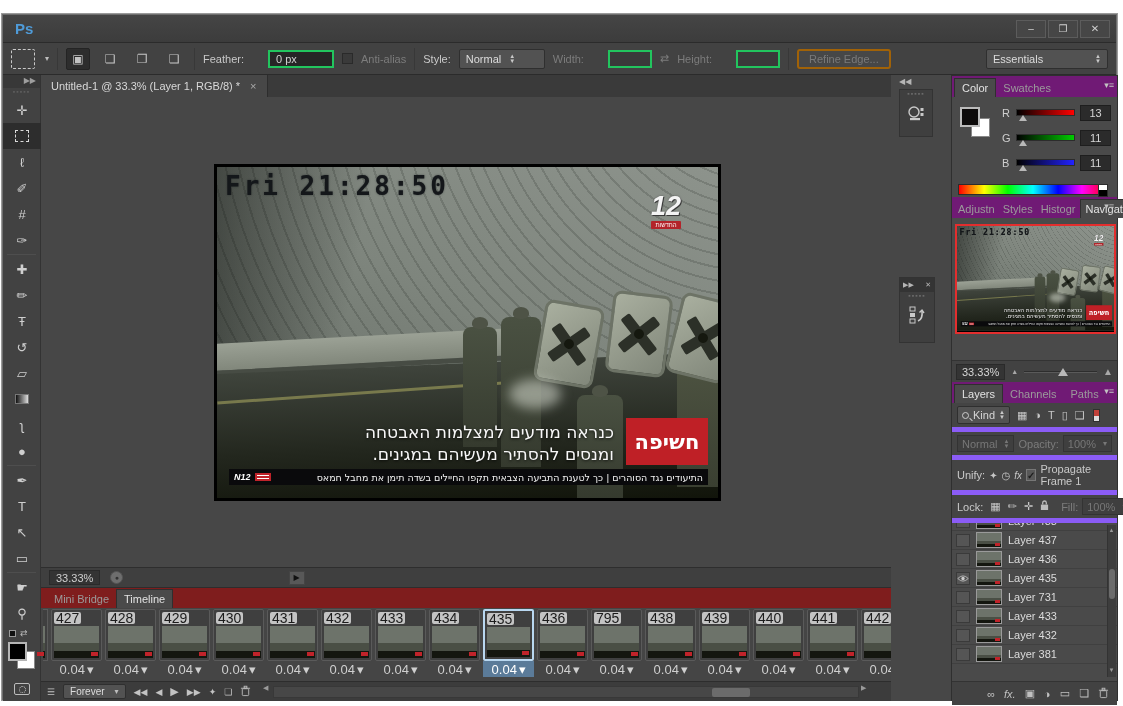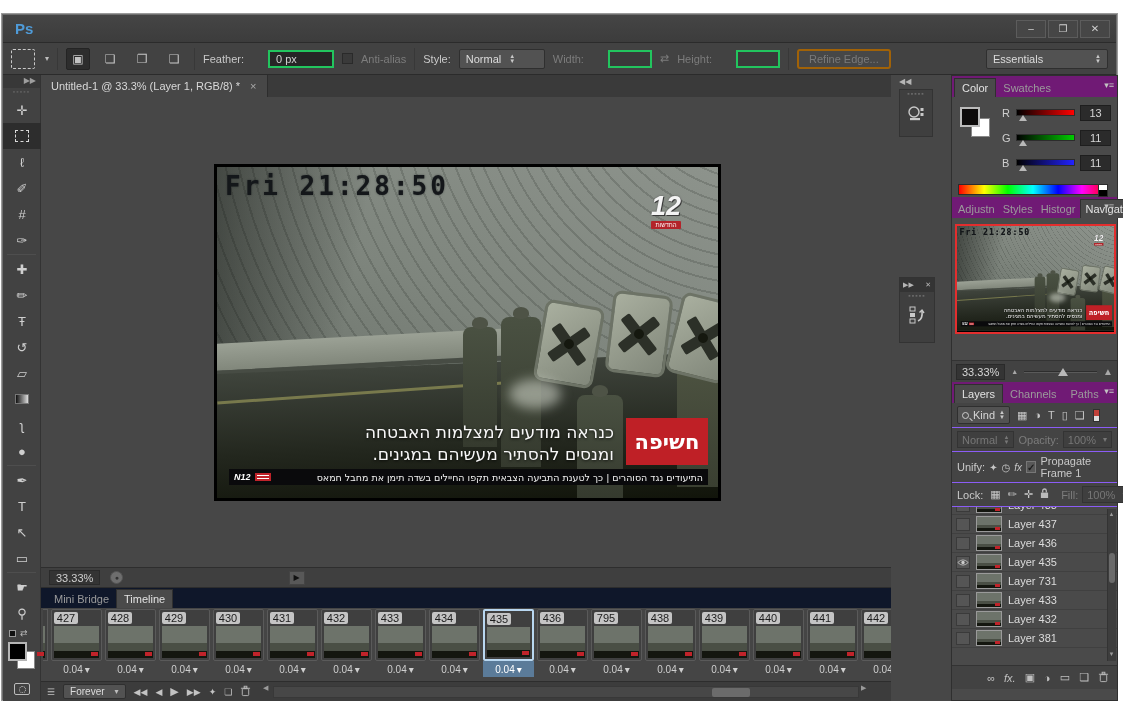--- a/index.html
+++ b/index.html
@@ -140,21 +140,21 @@
   .nav-scale{transform:scale(0.3156);transform-origin:0 0;}
   .nav-zoomrow{position:absolute;left:0;bottom:0;width:100%;height:22px;background:#424242;border-top:1px solid #333;
                display:flex;align-items:center;padding:0 4px;gap:6px;}
   .nav-zoomval{background:#343434;border:1px solid #2a2a2a;padding:1px 5px;color:#d6d6d6;}
   .nav-slider{position:relative;flex:1;height:10px;}
   .nav-track{position:absolute;left:0;top:4px;width:100%;height:2px;background:#2d2d2d;border-bottom:1px solid #5a5a5a;}
   .nav-thumb{position:absolute;left:46%;top:1px;width:0;height:0;border-left:5px solid transparent;border-right:5px solid transparent;border-bottom:8px solid #b9b9b9;}
   .mtn{color:#a8a8a8;font-size:7px;}
   .mtn.big{font-size:10px;}
   
-  .lp-row{display:flex;align-items:center;gap:4px;padding:3px 5px;border-bottom:1px solid #8b5cf6;background:#444;}
+  .lp-row{display:flex;align-items:center;gap:4px;padding:3px 5px;border-bottom:5px solid #8b5cf6;background:#444;}
   .kind-box{display:flex;align-items:center;gap:4px;background:#525252;border:1px solid #2f2f2f;height:18px;padding:0 4px;border-radius:2px;}
   .mag{width:7px;height:7px;border:1px solid #ccc;border-radius:50%;position:relative;}
   .mag:after{content:"";position:absolute;left:6px;top:6px;width:4px;height:1px;background:#ccc;transform:rotate(45deg);}
   .fil-ic{color:#c6c6c6;font-size:11px;margin-left:3px;}
   .toggle{width:7px;height:13px;background:linear-gradient(#c04038 50%,#ddd 50%);border:1px solid #2f2f2f;margin-left:4px;}
   .dim-box{background:#3f3f3f;border:1px solid #333;color:#777;height:17px;display:flex;align-items:center;padding:0 4px;gap:5px;}
   .unify-ic{color:#c6c6c6;font-size:10px;}
   .check{width:12px;height:12px;background:#585858;border:1px solid #777;color:#1c1c1c;font-size:10px;line-height:11px;text-align:center;font-weight:bold;}
   .layers-list{position:relative;height:158px;overflow:hidden;background:#4a4a4a;}
   .layer-row{display:flex;align-items:center;height:19px;border-bottom:1px solid #404040;padding:0 4px;gap:6px;}
@@ -163,31 +163,31 @@
      background:linear-gradient(180deg,#6d736a 0 55%,#4a4f45 55% 80%,#14160f 80% 100%);position:relative;}
   .layer-thumb:after{content:"";position:absolute;right:1px;bottom:1px;width:5px;height:3px;background:#c0232a;}
   .layer-name{color:#dcdcdc;}
   .llist-scroll{position:absolute;right:1px;top:2px;width:9px;height:152px;background:#3d3d3d;border-left:1px solid #333;}
   .llist-thumbbar{position:absolute;left:1px;top:44px;width:6px;height:30px;background:#6b6b6b;border-radius:3px;}
   .scroll-arrow{position:absolute;right:1px;width:9px;color:#9a9a9a;font-size:6px;text-align:center;}
   .lp-actions{display:flex;align-items:center;justify-content:flex-end;gap:9px;height:24px;padding:0 8px;
               background:#424242;border-top:1px solid #333;color:#c0c0c0;font-size:11px;}
   
   .timeline{position:absolute;left:38px;top:572px;width:910px;height:114px;background:#454545;border-top:1px solid #2d2d2d;}
-  .tl-tabs{height:20px;background:#0f172a;display:flex;align-items:flex-end;padding-left:6px;position:relative;}
+  .tl-tabs{height:20px;background:#7f1d1d;display:flex;align-items:flex-end;padding-left:6px;position:relative;}
   .frames{position:absolute;left:2px;top:21px;display:flex;gap:3px;}
   .fcol{width:51px;}
   .fbox{height:52px;border:1px solid #5a5a5a;background:#3f3f3f;position:relative;border-radius:2px;}
   .fcol.selected .fbox{border:2px solid #b9d7f0;}
   .fnum{position:absolute;left:2px;top:2px;min-width:24px;height:12px;background:#c4c4c4;color:#1c1c1c;
-        border-radius:2px;display:flex;align-items:center;justify-content:center;font-size:11px;padding:0 2px;}
+        border-radius:2px;display:flex;align-items:center;justify-content:center;font-size:14px;padding:0 2px;}
   .fthumb{position:absolute;left:2px;top:16px;right:2px;bottom:2px;
      background:linear-gradient(180deg,#6d736a 0 52%,#4a4f45 52% 78%,#14160f 78% 100%);}
   .fthumb:after{content:"";position:absolute;right:1px;bottom:2px;width:7px;height:4px;background:#c0232a;}
-  .fdelay{height:16px;display:flex;align-items:center;justify-content:center;gap:2px;color:#cfcfcf;font-size:10px;}
+  .fdelay{height:16px;display:flex;align-items:center;justify-content:center;gap:2px;color:#cfcfcf;font-size:13px;}
   .fcol.selected .fdelay{background:#5b7b99;color:#fff;}
   .tl-controls{position:absolute;left:0;bottom:0;width:100%;height:20px;background:#3c3c3c;border-top:1px solid #2d2d2d;
                display:flex;align-items:center;gap:8px;padding:0 6px;}
   .tl-ic{color:#c3c3c3;font-size:9px;}
   .tl-scroll{position:absolute;left:232px;top:4px;width:586px;height:12px;background:#474747;border:1px solid #383838;}
   .tl-scroll-thumb{position:absolute;left:438px;top:1px;width:38px;height:9px;background:#6b6b6b;border-radius:2px;}
   .tl-arrow{position:absolute;top:2px;color:#9a9a9a;font-size:7px;}
   .tl-menu{position:absolute;right:6px;top:4px;color:#c2c2c2;font-size:9px;}
   .sliver{width:5px;}
   .sliver .fbox{border-left:none;border-radius:0;}

